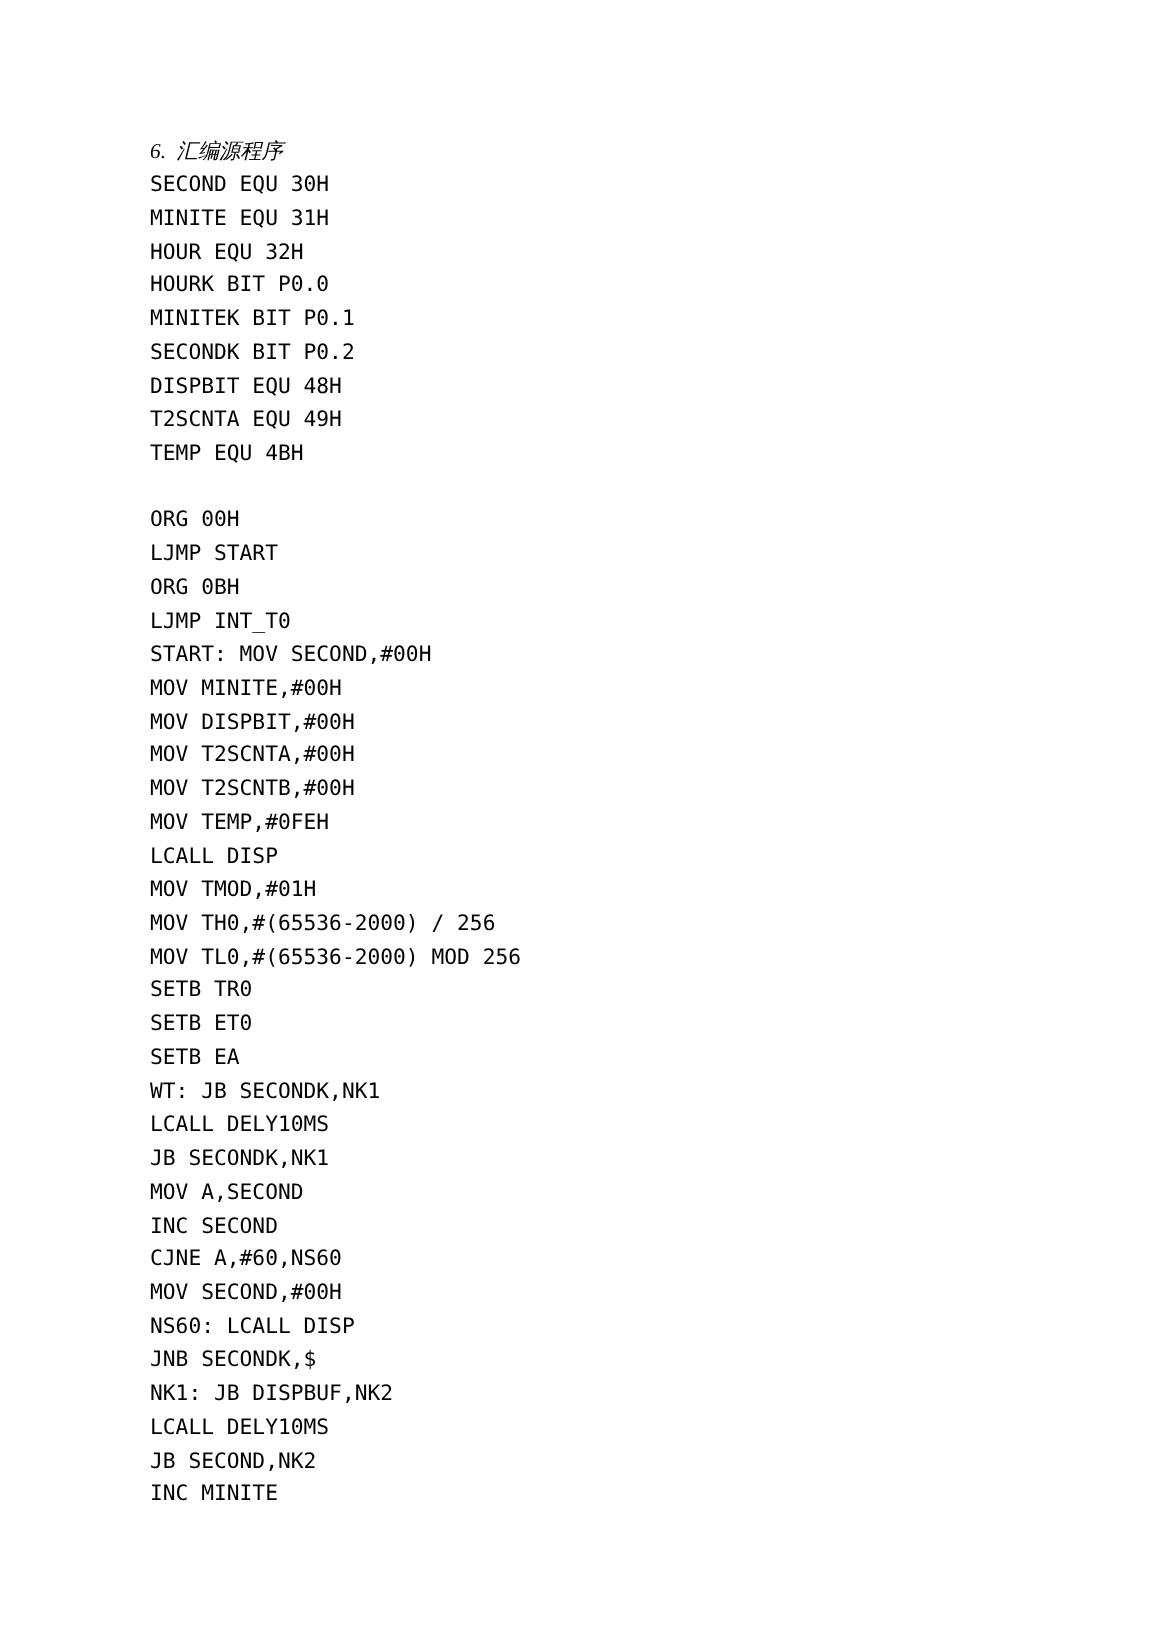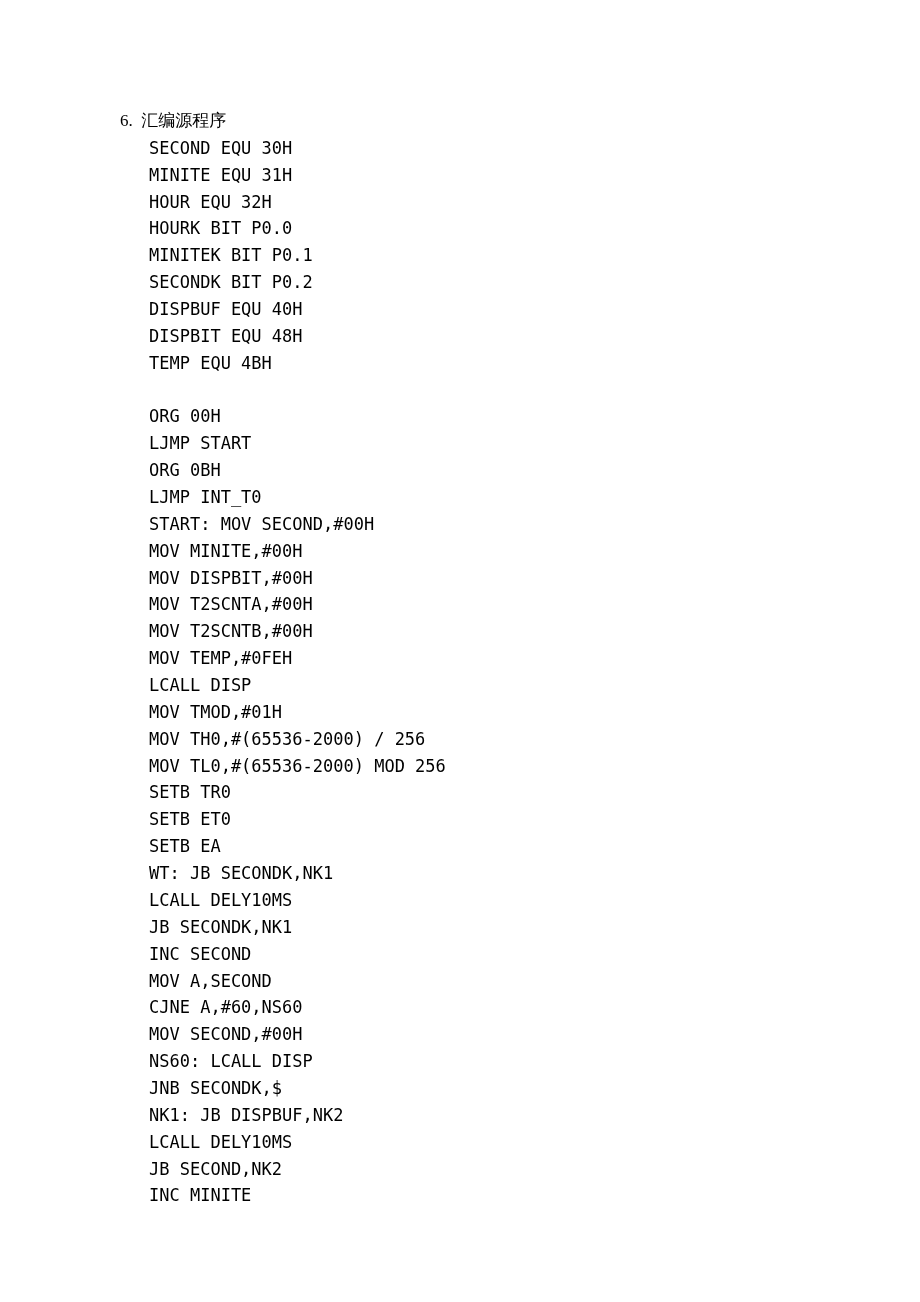--- a/index.html
+++ b/index.html
@@ -12,44 +12,44 @@
       font-family: "SimSun", "宋体", serif;
       font-size: 17px;
       color: #000000;
       padding: 108px 140px 60px 120px;
       line-height: 1.58;
       width: 920px;
     }
     .code-line {
       white-space: pre;
       font-family: "SimSun", "宋体", monospace;
-      margin-left: 29px;
     }
     .heading {
       white-space: pre;
       font-family: "SimSun", "宋体", serif;
+      font-style: italic;
     }
     .blank {
       height: 1.58em;
     }
   </style>
 </head>
 <body>
 
 <div>
   <div class="heading">6.  汇编源程序</div>
   <div id="code-container">
       <div class="code-line">SECOND EQU 30H</div>
       <div class="code-line">MINITE EQU 31H</div>
       <div class="code-line">HOUR EQU 32H</div>
       <div class="code-line">HOURK BIT P0.0</div>
       <div class="code-line">MINITEK BIT P0.1</div>
       <div class="code-line">SECONDK BIT P0.2</div>
-      <div class="code-line">DISPBUF EQU 40H</div>
       <div class="code-line">DISPBIT EQU 48H</div>
+      <div class="code-line">T2SCNTA EQU 49H</div>
       <div class="code-line">TEMP EQU 4BH</div>
       <div class="blank"></div>
       <div class="code-line">ORG 00H</div>
       <div class="code-line">LJMP START</div>
       <div class="code-line">ORG 0BH</div>
       <div class="code-line">LJMP INT_T0</div>
       <div class="code-line">START: MOV SECOND,#00H</div>
       <div class="code-line">MOV MINITE,#00H</div>
       <div class="code-line">MOV DISPBIT,#00H</div>
       <div class="code-line">MOV T2SCNTA,#00H</div>
@@ -58,22 +58,22 @@
       <div class="code-line">LCALL DISP</div>
       <div class="code-line">MOV TMOD,#01H</div>
       <div class="code-line">MOV TH0,#(65536-2000) / 256</div>
       <div class="code-line">MOV TL0,#(65536-2000) MOD 256</div>
       <div class="code-line">SETB TR0</div>
       <div class="code-line">SETB ET0</div>
       <div class="code-line">SETB EA</div>
       <div class="code-line">WT: JB SECONDK,NK1</div>
       <div class="code-line">LCALL DELY10MS</div>
       <div class="code-line">JB SECONDK,NK1</div>
+      <div class="code-line">MOV A,SECOND</div>
       <div class="code-line">INC SECOND</div>
-      <div class="code-line">MOV A,SECOND</div>
       <div class="code-line">CJNE A,#60,NS60</div>
       <div class="code-line">MOV SECOND,#00H</div>
       <div class="code-line">NS60: LCALL DISP</div>
       <div class="code-line">JNB SECONDK,$</div>
       <div class="code-line">NK1: JB DISPBUF,NK2</div>
       <div class="code-line">LCALL DELY10MS</div>
       <div class="code-line">JB SECOND,NK2</div>
       <div class="code-line">INC MINITE</div>
     </div>
 </div>

